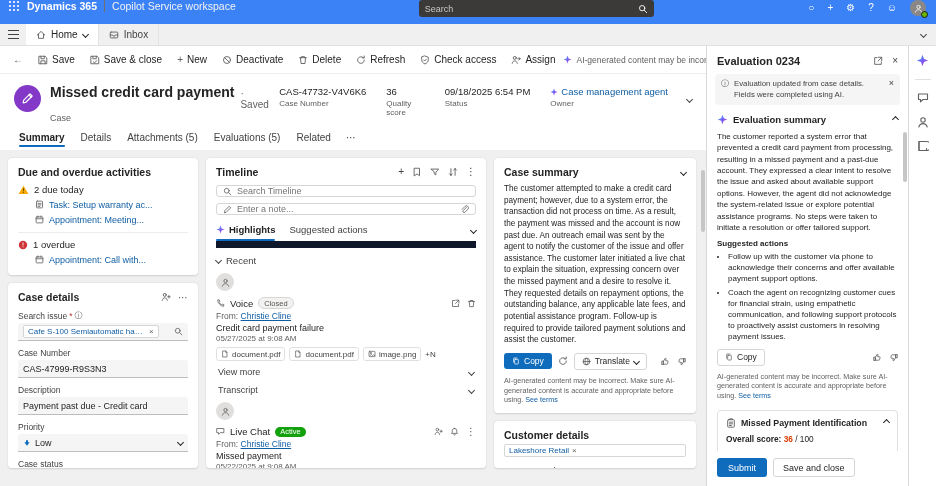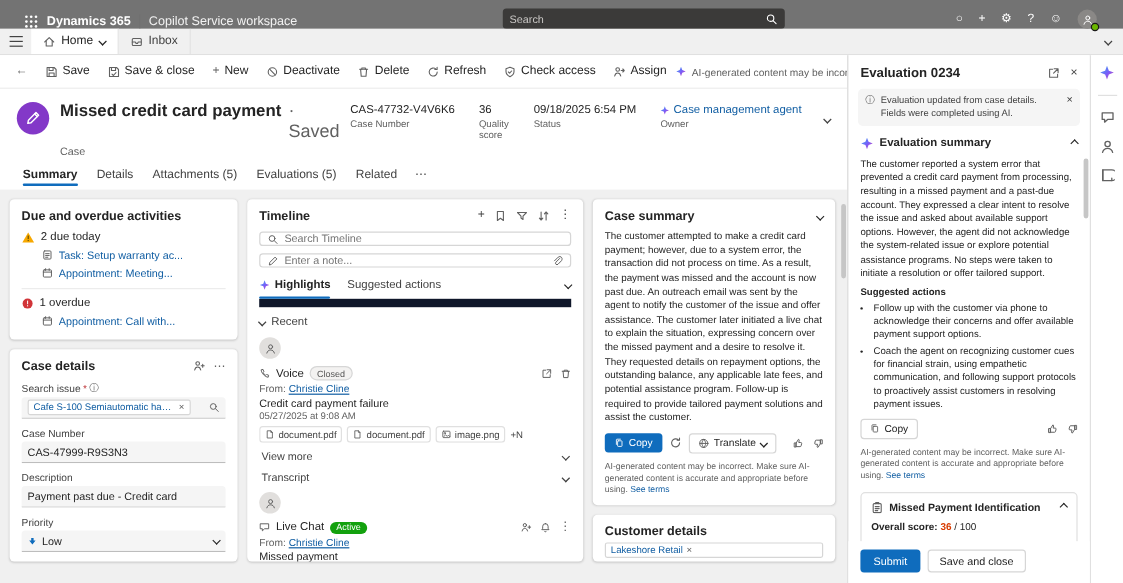--- a/index.html
+++ b/index.html
@@ -8,21 +8,21 @@
          font-family:"Liberation Sans","DejaVu Sans",sans-serif; font-size:10px; color:#242424; background:#fff; }
   svg { display:block; }
   .ic { stroke:#616161; fill:none; stroke-width:1.1; stroke-linecap:round; stroke-linejoin:round; }
   .ic-w { stroke:#fff; fill:none; stroke-width:1.1; stroke-linecap:round; stroke-linejoin:round; }
   button { font-family:inherit; cursor:pointer; }
   .chev { width:5px; height:5px; border-right:1.1px solid currentColor; border-bottom:1.1px solid currentColor;
           display:inline-block; transform:rotate(45deg); flex:0 0 auto; }
   .chev.up { transform:rotate(225deg); }
 
   
-  .topbar { height:24px; flex:0 0 24px; background:#737373; color:#fff; display:flex; align-items:flex-end; padding:0 20px; }
+  .topbar { height:24px; flex:0 0 24px; background:#3b82f6; color:#fff; display:flex; align-items:flex-start; padding:0 8px; }
   .tb-left { display:flex; align-items:center; gap:7px; width:270px; flex:0 0 270px; }
   .tb-btn { background:none; border:none; display:flex; align-items:center; }
   .brand { font-size:10.5px; font-weight:700; white-space:nowrap; }
   .tb-divider { width:1px; height:12px; background:#707070; }
   .appname { font-size:10.5px; white-space:nowrap; color:#f3f3f3; }
   .tb-center { flex:1; display:flex; justify-content:center; min-width:0; }
   .tb-search { width:235px; height:17px; background:#3b3a39; border-radius:3px; display:flex; align-items:center;
                padding:0 6px; color:#c8c6c4; font-size:9px; }
   .tb-search-text { flex:1; }
   .tb-right { display:flex; align-items:center; gap:13px; margin-left:14px; padding-right:2px; }
@@ -53,21 +53,21 @@
   .cmd .glyph { color:#616161; font-size:10px; line-height:1; }
   .cmd-ai { margin-left:auto; display:flex; align-items:center; gap:4px; color:#616161; font-size:8.5px; white-space:nowrap; }
   .cmd-more { border:none; background:none; font-size:11px; color:#424242; padding:2px 6px; }
 
   
   .rec-head { display:flex; align-items:flex-start; padding:10px 14px 2px; gap:9px; }
   .rec-ico { width:27px; height:27px; border-radius:50%; background:#8338c8; display:flex; align-items:center;
              justify-content:center; flex:0 0 auto; margin-top:1px; }
   .rec-title-line { display:flex; align-items:baseline; gap:6px; }
   .rec-title { font-size:14px; font-weight:600; white-space:nowrap; }
-  .rec-saved { font-size:15px; color:#616161; }
+  .rec-saved { font-size:10px; color:#616161; }
   .rec-entity { font-size:9px; color:#616161; margin-top:3px; }
   .rec-fields { margin-left:auto; display:flex; gap:20px; align-items:flex-start; padding:2px 10px 0 0; }
   .hf-value { font-size:9.5px; white-space:nowrap; }
   .hf-label { font-size:8px; color:#616161; margin-top:2px; }
   .owner-val { color:#115ea3; display:flex; align-items:center; gap:3px; }
   .rec-collapse { border:none; background:none; color:#424242; padding-top:6px; }
 
   .rec-tabs { display:flex; gap:2px; padding:0 12px; align-items:flex-end; height:25px; flex:0 0 25px; }
   .rtab { padding:4px 7px 7px; font-size:10px; color:#424242; position:relative; background:none; border:none; white-space:nowrap; }
   .rtab.active { font-weight:700; color:#242424; }

